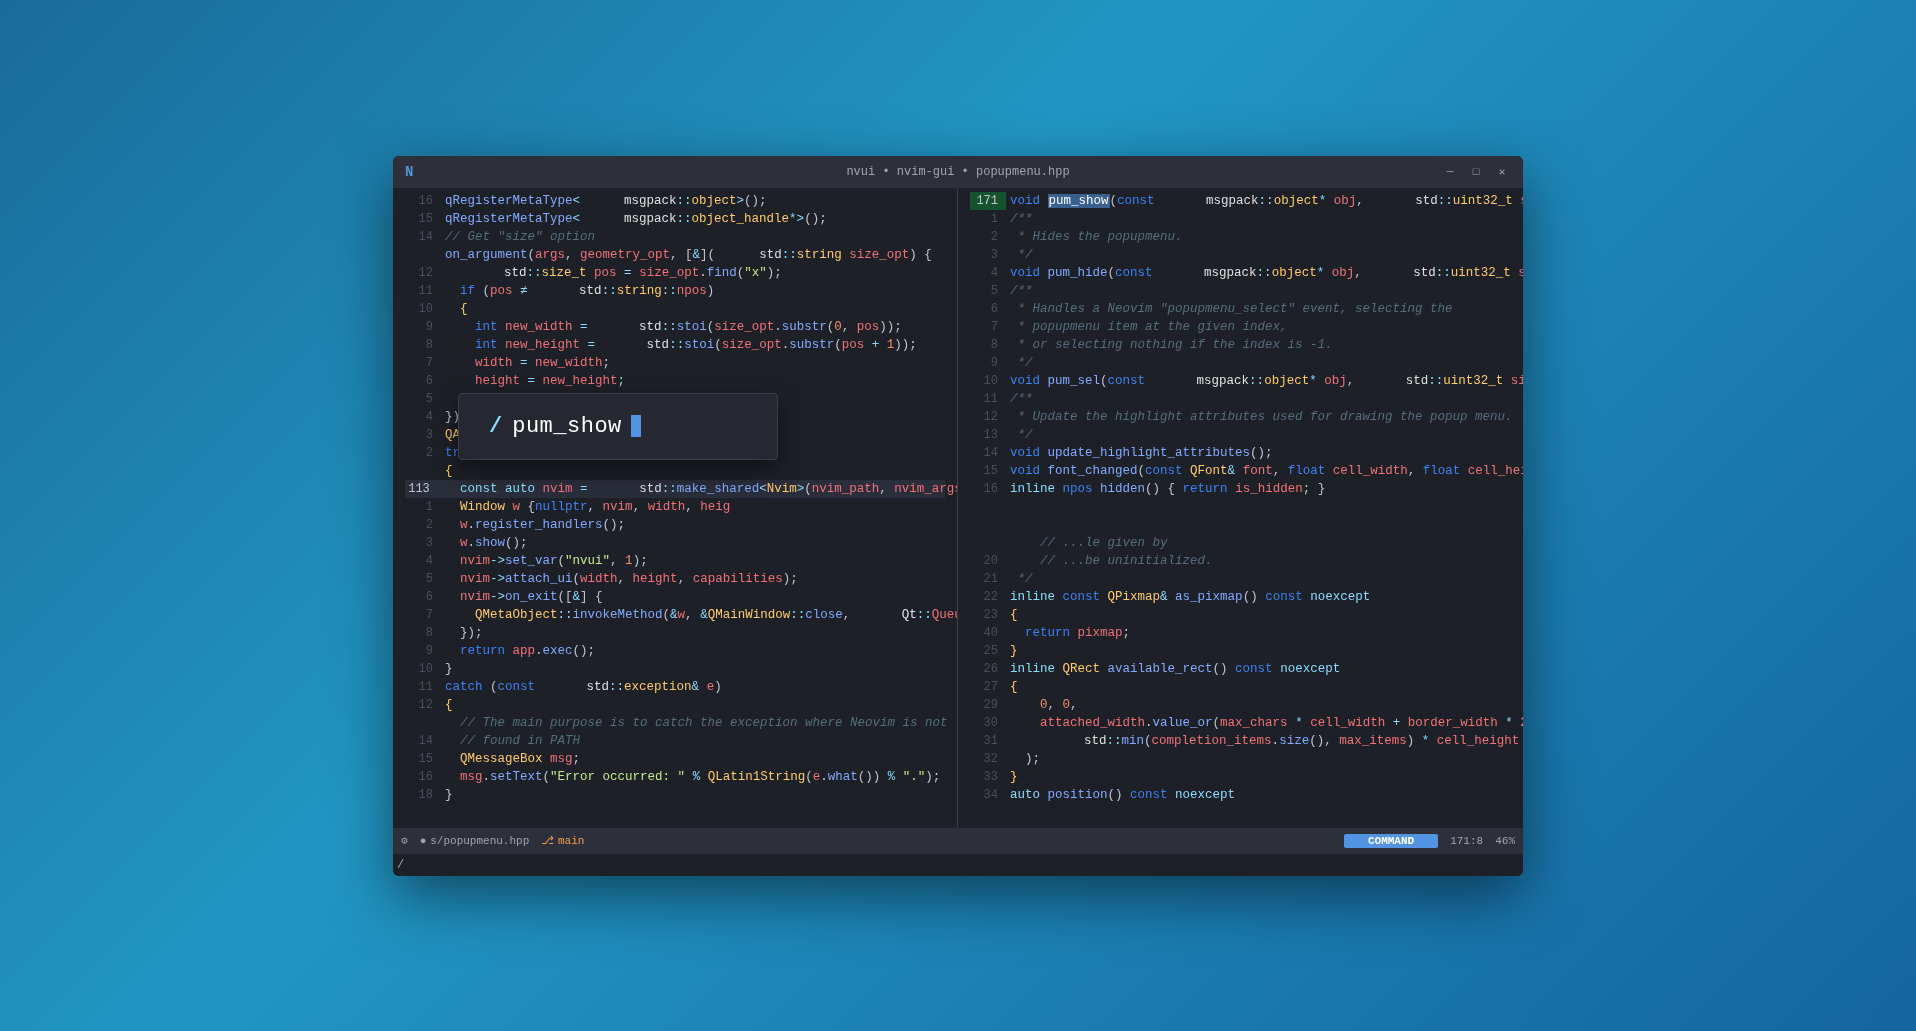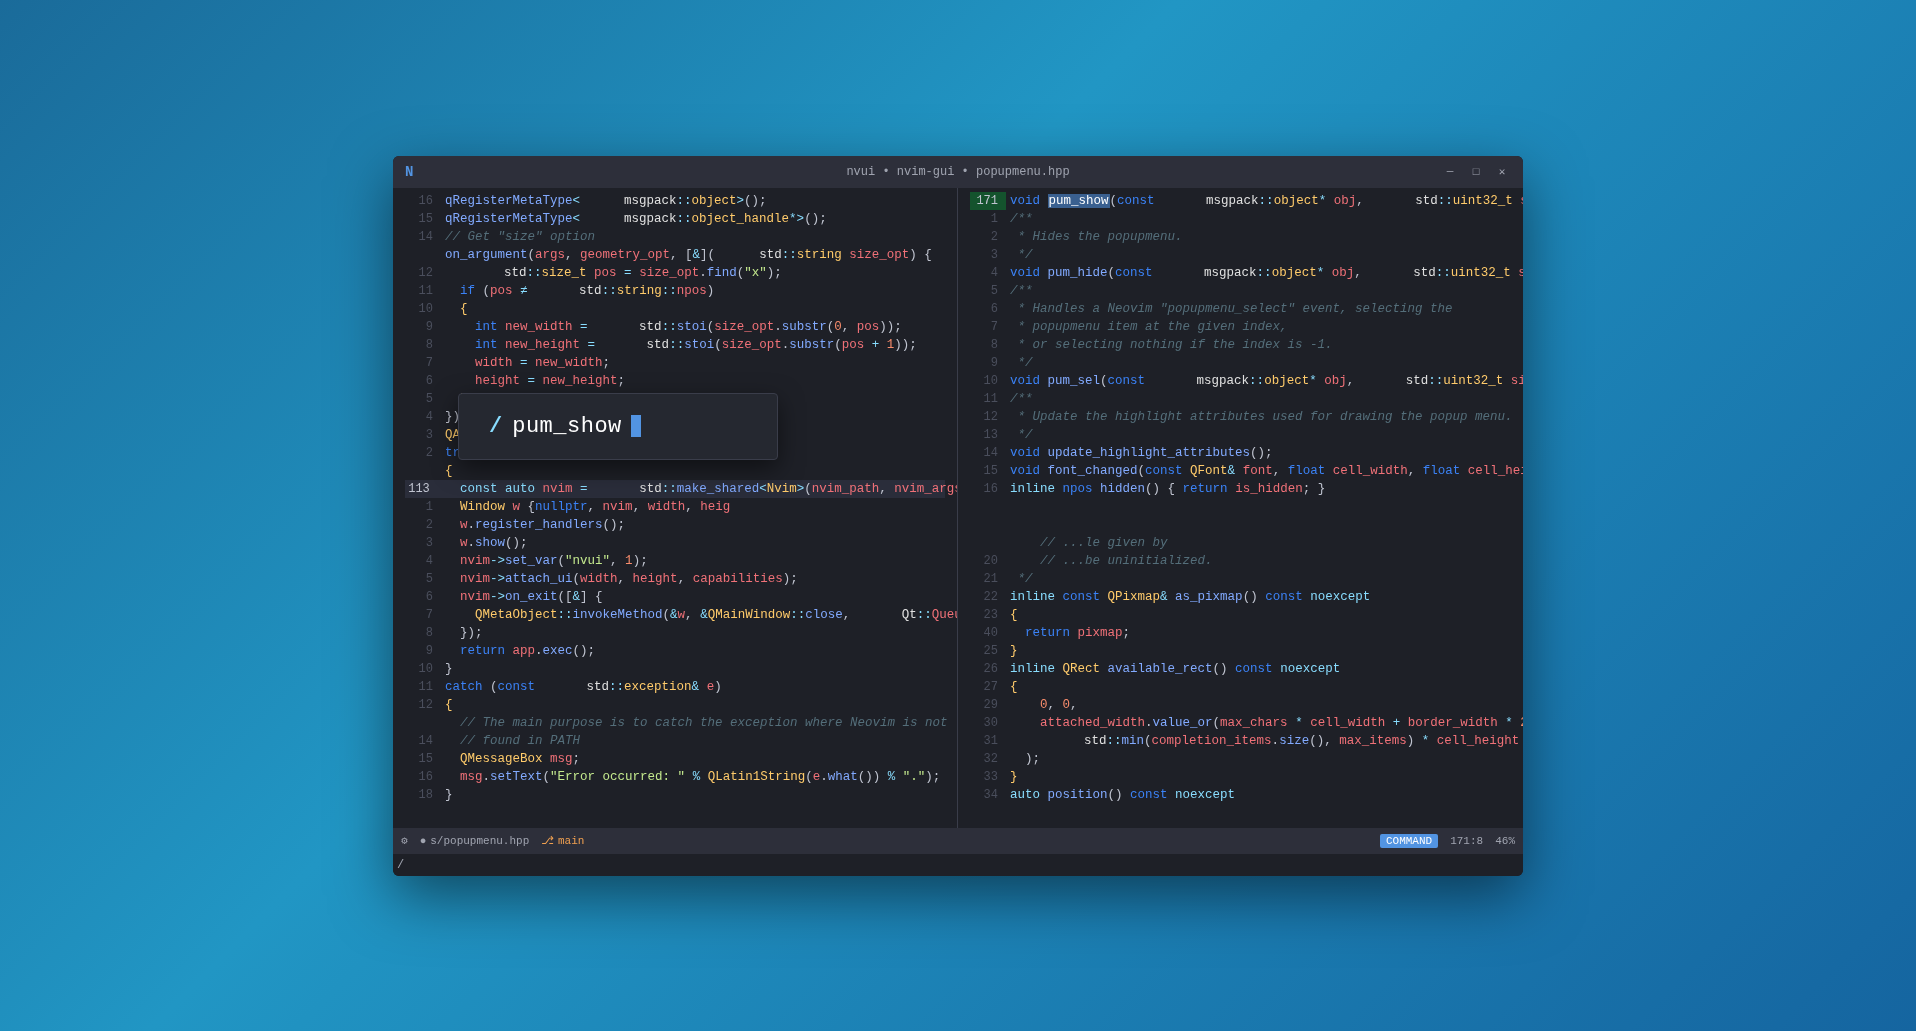--- a/index.html
+++ b/index.html
@@ -163,23 +163,23 @@
     }
     .status-item {
       display: flex;
       align-items: center;
       gap: 4px;
     }
     .branch-text { color: #f0a050; }
     .mode-badge {
       background: #5294e2;
       color: #fff;
-      padding: 1px 6px;
+      padding: 1px 24px;
       border-radius: 2px;
-      font-weight: normal;
+      font-weight: bold;
       font-size: 11px;
       margin-left: auto;
     }
     .pos-info {
       color: #a0a4b0;
       font-size: 11px;
     }
 
     
     .completion-popup {

